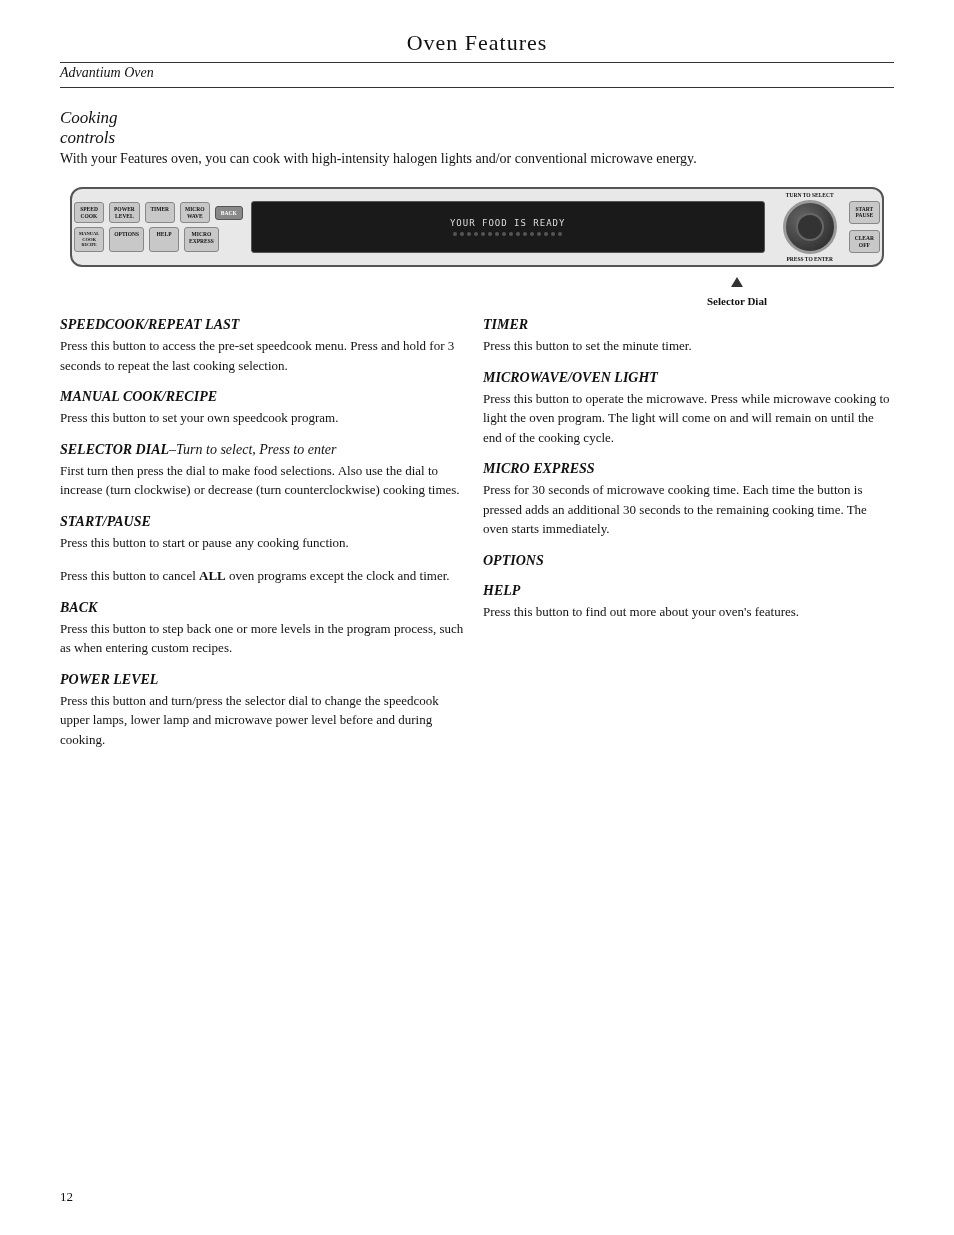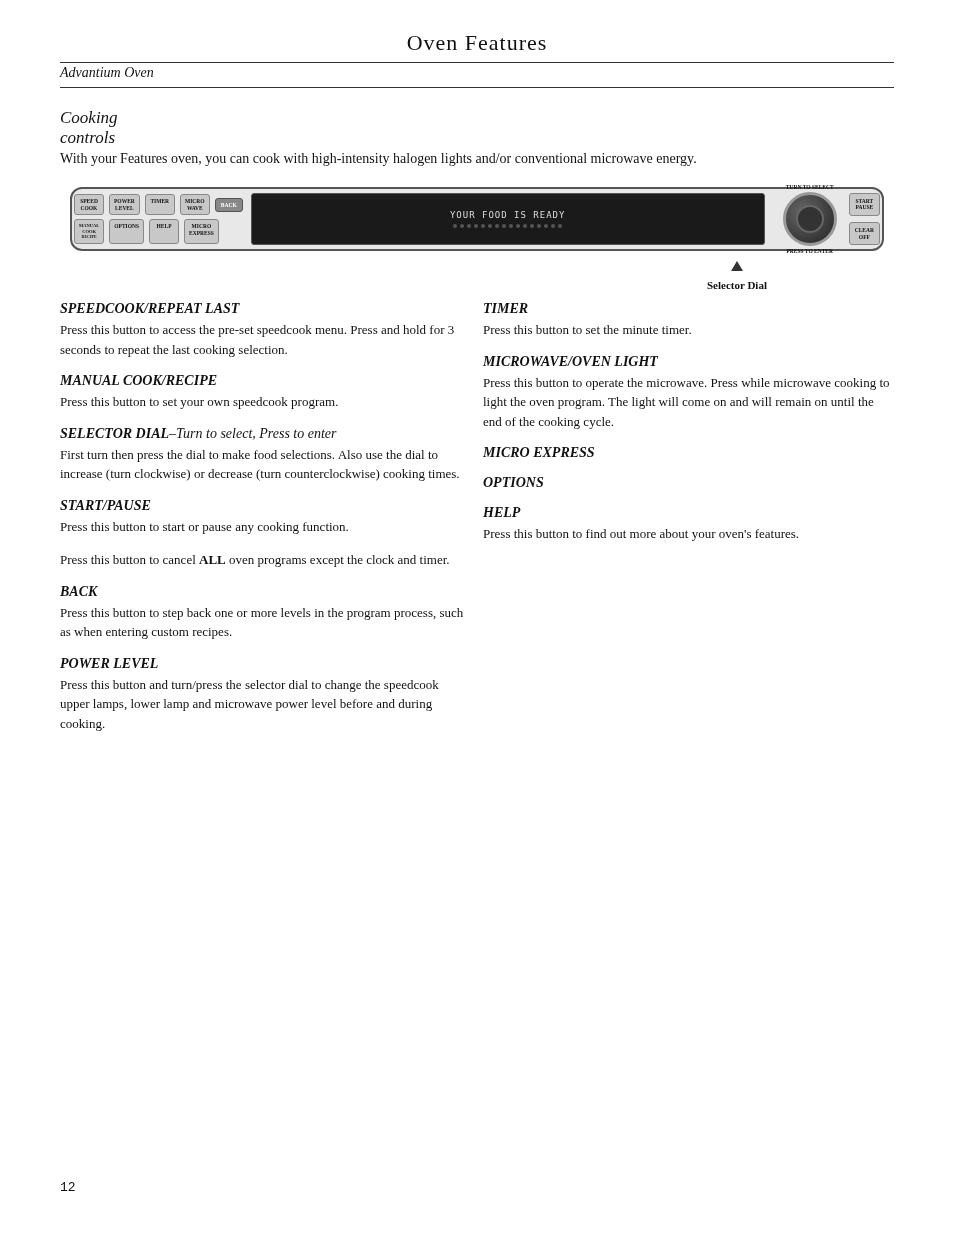--- a/index.html
+++ b/index.html
@@ -71,21 +71,21 @@
     
     .oven-diagram {
       border: 2px solid #555;
       border-radius: 12px;
       background: #e8e8e8;
       padding: 10px 2px;
       margin: 0 10px 18px 10px;
       display: flex;
       align-items: center;
       gap: 8px;
-      height: 64px;
+      height: 80px;
       position: relative;
     }
 
     .oven-buttons-left {
       display: flex;
       flex-direction: column;
       gap: 4px;
     }
     .oven-row {
       display: flex;
@@ -208,24 +208,23 @@
       font-size: 13px;
       line-height: 1.5;
     }
     .control-desc b {
       font-weight: bold;
     }
 
     
     .page-number {
       position: absolute;
-      bottom: 40px;
+      bottom: 30px;
       left: 60px;
       font-size: 13px;
-      font-family: Liberation Mono, monospace;
     }
 
     
     .selector-annotation {
       display: flex;
       flex-direction: column;
       align-items: center;
       margin-left: 10px;
     }
     .arrow-up {
@@ -362,20 +361,21 @@
         <div class="control-desc">Press this button to set the minute timer.</div>
       </div>
 
       <div class="control-entry">
         <div class="control-title">MICROWAVE/OVEN LIGHT</div>
         <div class="control-desc">Press this button to operate the microwave. Press while microwave cooking to light the oven program. The light will come on and will remain on until the end of the cooking cycle.</div>
       </div>
 
       <div class="control-entry">
         <div class="control-title">MICRO EXPRESS</div>
+        <div class="control-desc">Press for 30 seconds of microwave cooking time. Each time the button is pressed adds an additional 30 seconds to the remaining cooking time. The oven starts immediately.</div>
       </div>
 
       <div class="control-entry">
         <div class="control-title">OPTIONS</div>
       </div>
 
       <div class="control-entry">
         <div class="control-title">HELP</div>
         <div class="control-desc">Press this button to find out more about your oven's features.</div>
       </div>

